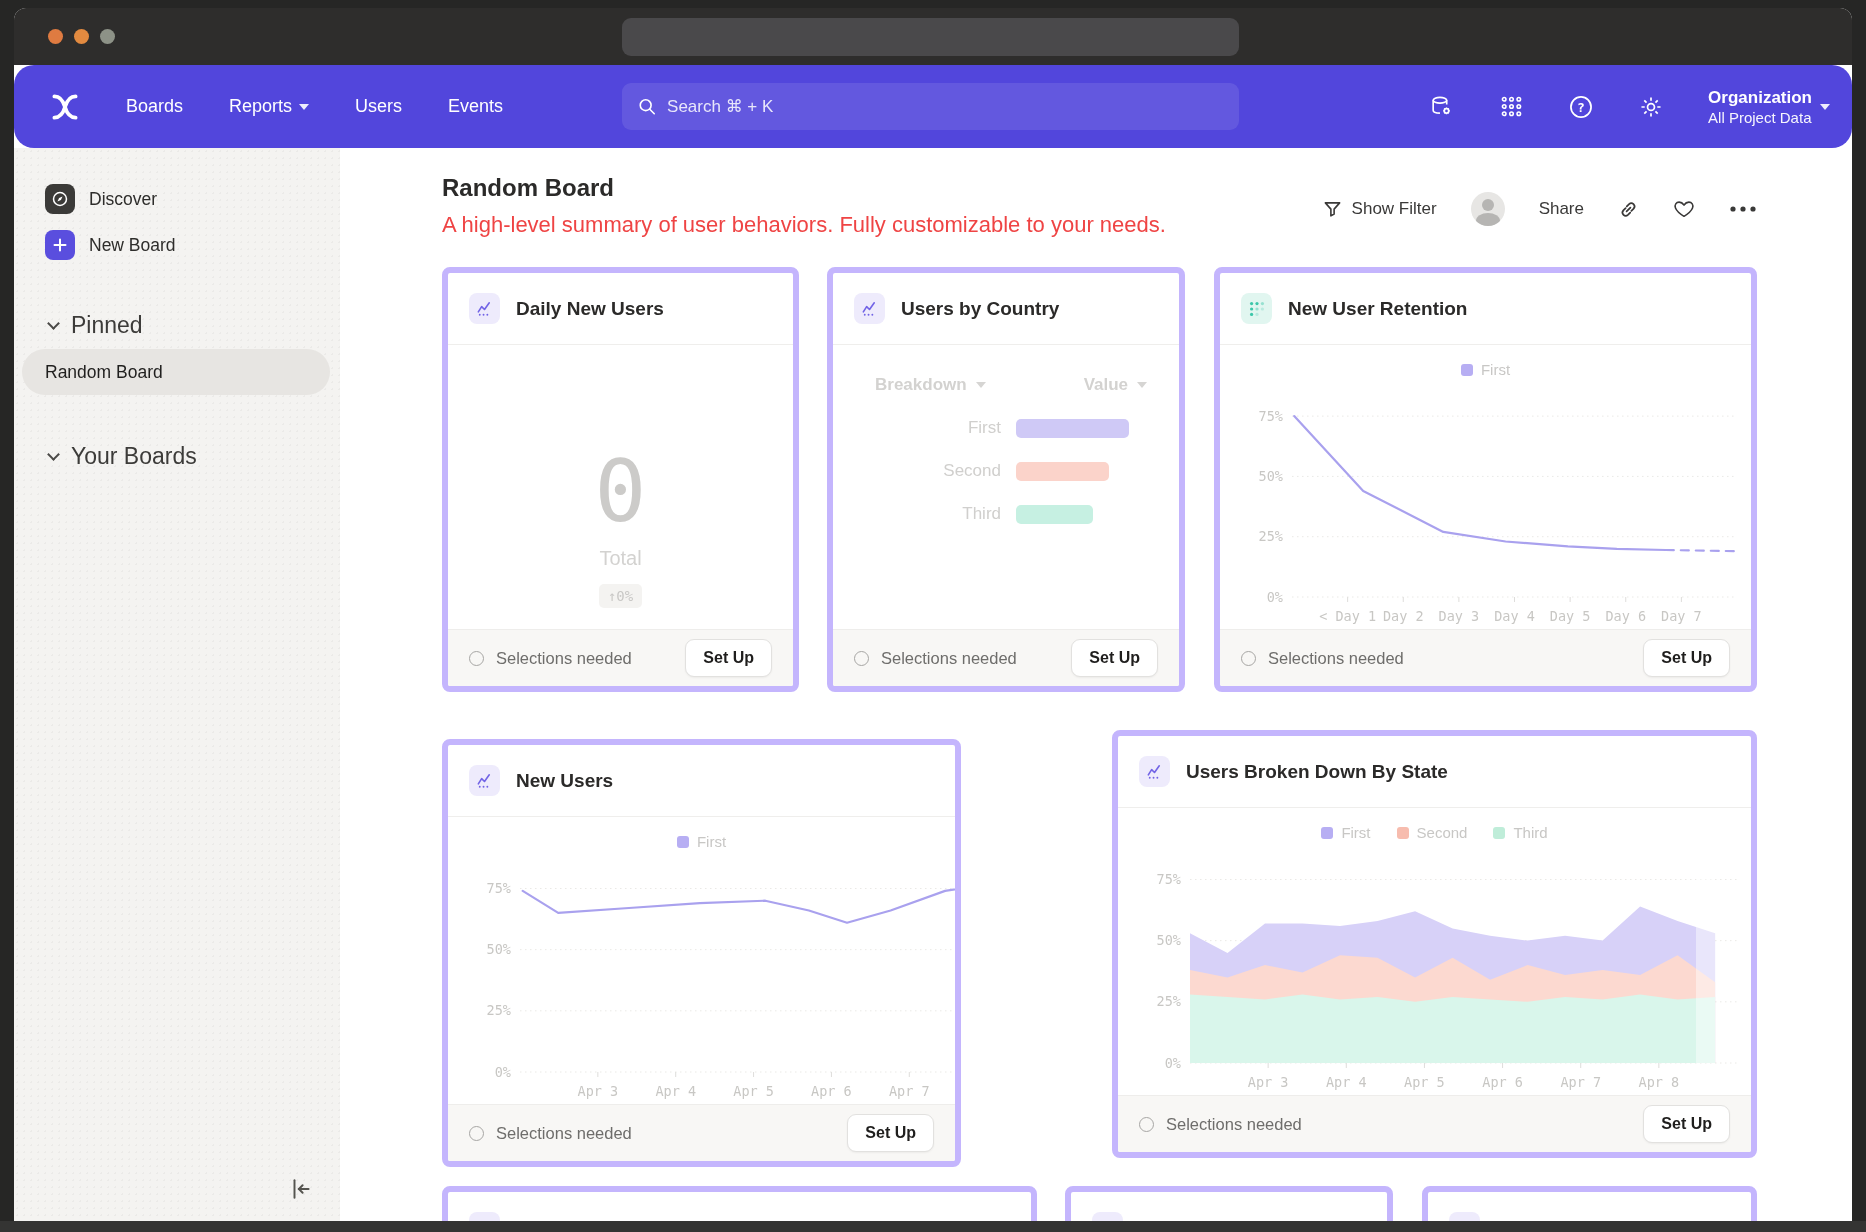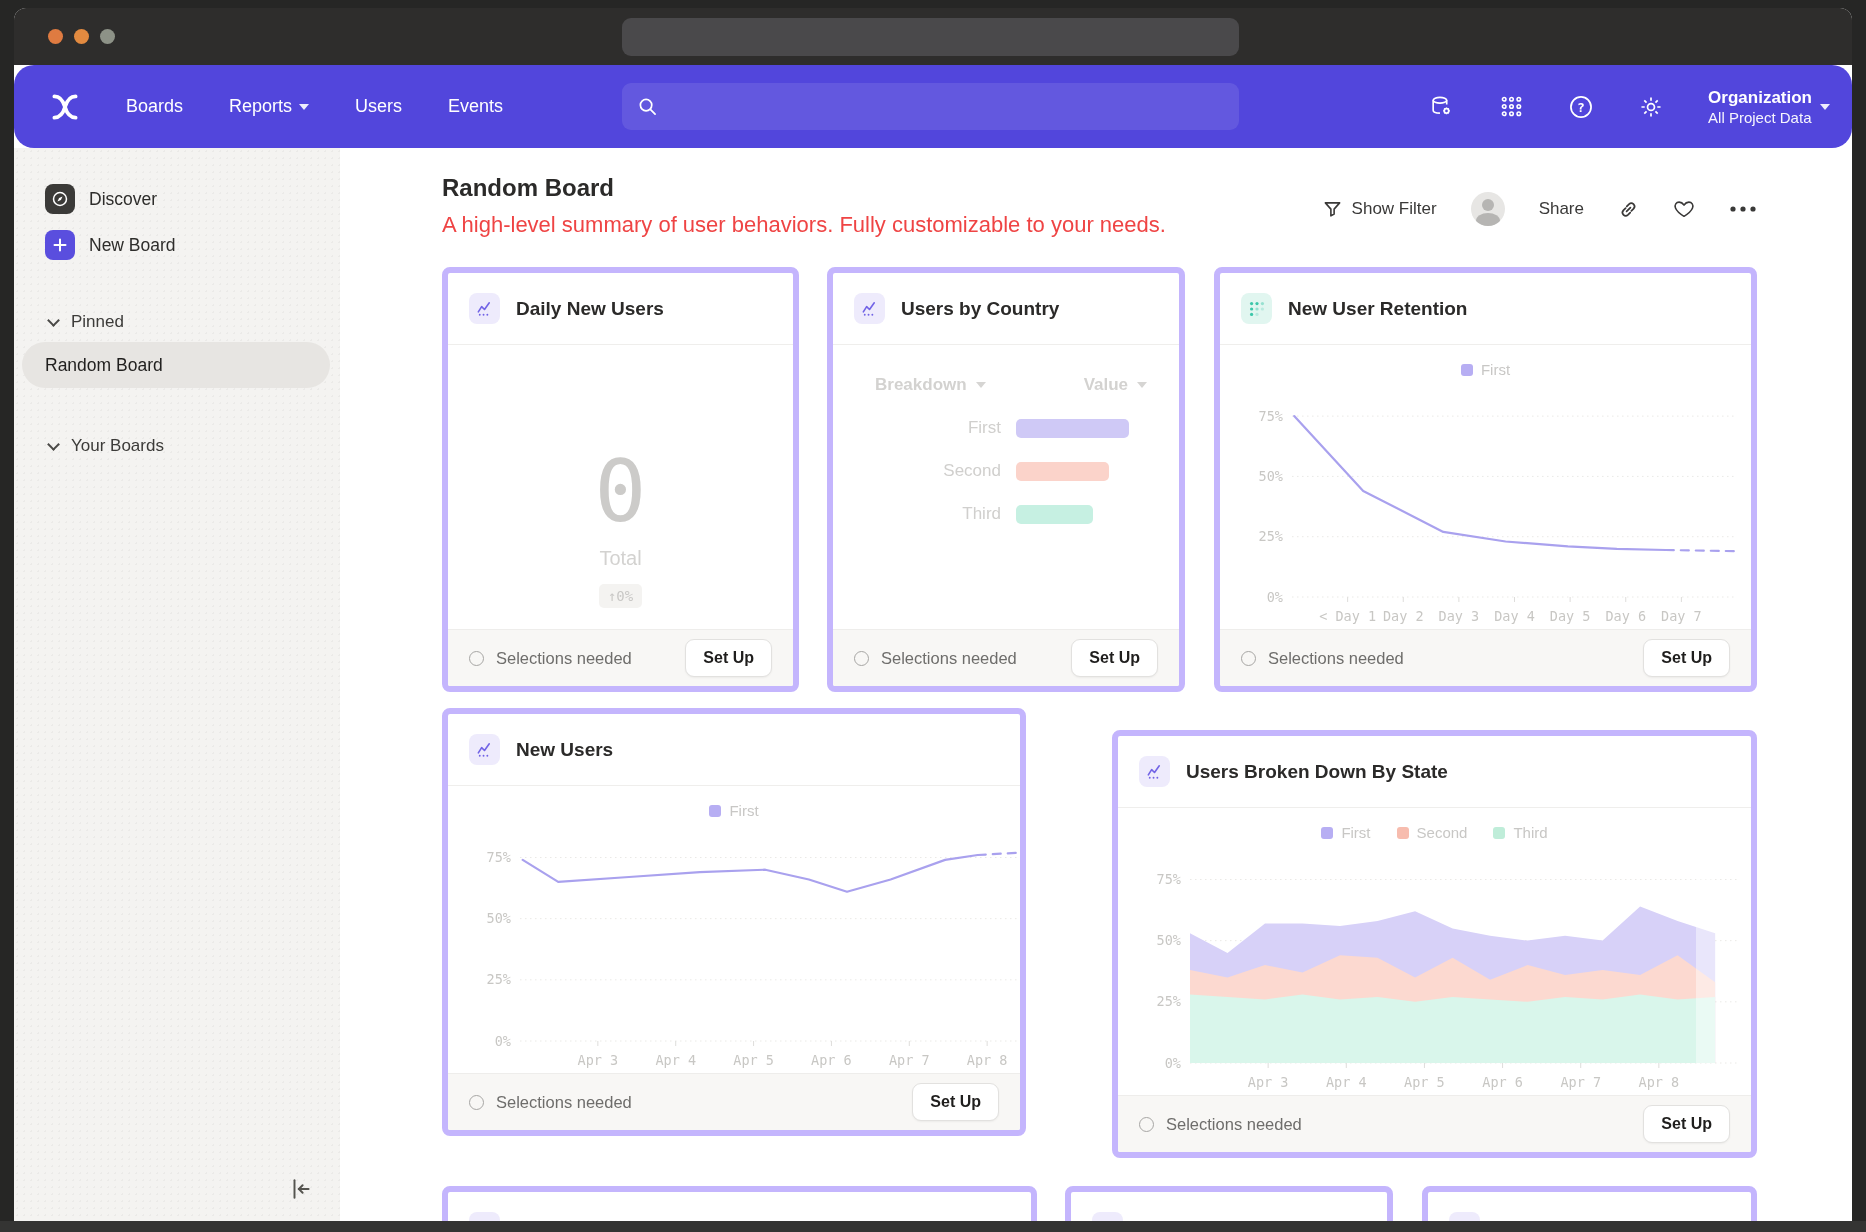--- a/index.html
+++ b/index.html
@@ -30,21 +30,21 @@
   .org-proj { font-size:15px; opacity:.95; }
 
   
   .body-row { display:flex; height:1074px; }
   .sidebar { width:326px; flex:none; background:#f4f3f1; position:relative;
              background-image:radial-gradient(rgba(0,0,0,.035) 1px, transparent 1px); background-size:7px 7px; }
   .side-item { display:flex; align-items:center; gap:14px; margin:0 0 0 31px; height:46px; cursor:pointer; }
   .side-item.first { margin-top:28px; }
   .side-ico { width:30px; height:30px; border-radius:8px; display:flex; align-items:center; justify-content:center; flex:none; }
   .side-label { font-size:17.5px; color:#2e2d2b; }
-  .side-section { display:flex; align-items:center; gap:13px; margin:44px 0 10px 35px; font-size:17px; color:#3c3b39; cursor:pointer; }
+  .side-section { display:flex; align-items:center; gap:13px; margin:44px 0 10px 35px; font-size:23px; color:#3c3b39; cursor:pointer; }
   .chev { width:9px; height:9px; border-right:2px solid #4a4947; border-bottom:2px solid #4a4947; transform:rotate(45deg); margin-top:-4px; }
   .side-pill { margin:4px 10px 0 8px; background:#e7e5e2; border-radius:999px; height:46px; display:flex; align-items:center; padding-left:23px; font-size:17.5px; color:#201f1e; cursor:pointer; }
   .collapse-btn { position:absolute; top:1028px; right:26px; width:26px; height:26px; cursor:pointer; }
 
   .main { position:relative; flex:1; background:#ffffff; overflow:hidden; }
   .board-title { position:absolute; left:102px; top:26px; font-size:24px; font-weight:bold; color:#2b2a29; }
   .board-sub { position:absolute; left:102px; top:64px; font-size:22px; color:#ef4444; }
   .board-actions { position:absolute; top:44px; right:95px; display:flex; align-items:center; gap:34px; }
   .act { display:flex; align-items:center; gap:10px; font-size:17px; color:#3a3938; cursor:pointer; white-space:nowrap; }
   .avatar { width:34px; height:34px; border-radius:50%; background:#e7e6e4; position:relative; overflow:hidden; cursor:pointer; }
@@ -117,20 +117,21 @@
         </div>
       <div class="nav-item">
           <span>Events</span>
         </div>
     </div>
     <div class="searchbox">
       <svg width="19" height="19" viewBox="0 0 20 20">
         <circle cx="8.5" cy="8.5" r="6" fill="none" stroke="#fff" stroke-width="1.8"></circle>
         <line x1="13" y1="13" x2="18" y2="18" stroke="#fff" stroke-width="1.8" stroke-linecap="round"></line>
       </svg>
+      <input placeholder="Search ⌘ + K" style="">
     </div>
     <div class="nav-right">
       <div class="nav-icon">
         <svg width="25" height="25" viewBox="0 0 24 24" fill="none" stroke="#fff" stroke-width="1.6">
           <ellipse cx="10.5" cy="6" rx="6.5" ry="2.8"></ellipse>
           <path d="M4 6 v9.5 c0 1.6 2.9 2.8 6.5 2.8"></path>
           <path d="M17 6 v4"></path>
           <circle cx="16.8" cy="16.2" r="2.1"></circle>
           <path d="M16.8 12.9v1.2M16.8 18.3v1.2M13.5 16.2h1.2M18.9 16.2h1.2M14.5 13.9l.8.8M18.3 17.7l.8.8M19.1 13.9l-.8.8M15.3 17.7l-.8.8" stroke-width="1.3"></path>
         </svg>
@@ -360,21 +361,21 @@
               <polyline points="64.2,34.1 133.2,108.9 213.3,149.9 275.6,159.5 337.9,164.4 386.8,166.8 435.8,168.0" fill="none" stroke="#a9a1ee" stroke-width="2.2" stroke-linejoin="round" stroke-linecap="round"></polyline>
               <polyline points="435.8,168.0 507.0,169.2" fill="none" stroke="#a9a1ee" stroke-width="2.2" stroke-dasharray="8 7" stroke-linecap="round"></polyline>
             </svg></div>
         <div class="card-foot">
           <span class="foot-circle"></span>
           <span class="foot-status">Selections needed</span>
           <button class="setup-btn">Set Up</button>
         </div>
       </div>
 
-      <div class="card" style="left:102px; top:560px; width:584px; height:428px;">
+      <div class="card" style="left:102px; top:591px; width:519px; height:428px;">
         <div class="card-head">
           <span class="chart-ico">
             <svg width="19" height="19" viewBox="0 0 20 20">
                 <path d="M3.5 13.5 7 8l3 3 5-7" fill="none" stroke="#7264e6" stroke-width="1.7" stroke-linecap="round" stroke-linejoin="round"></path>
                 <circle cx="5" cy="16.5" r="1" fill="#7264e6"></circle>
                 <circle cx="9" cy="16.5" r="1" fill="#7264e6"></circle>
                 <circle cx="13" cy="16.5" r="1" fill="#7264e6"></circle>
               </svg>
           </span>
           <span class="card-title">New Users</span>

